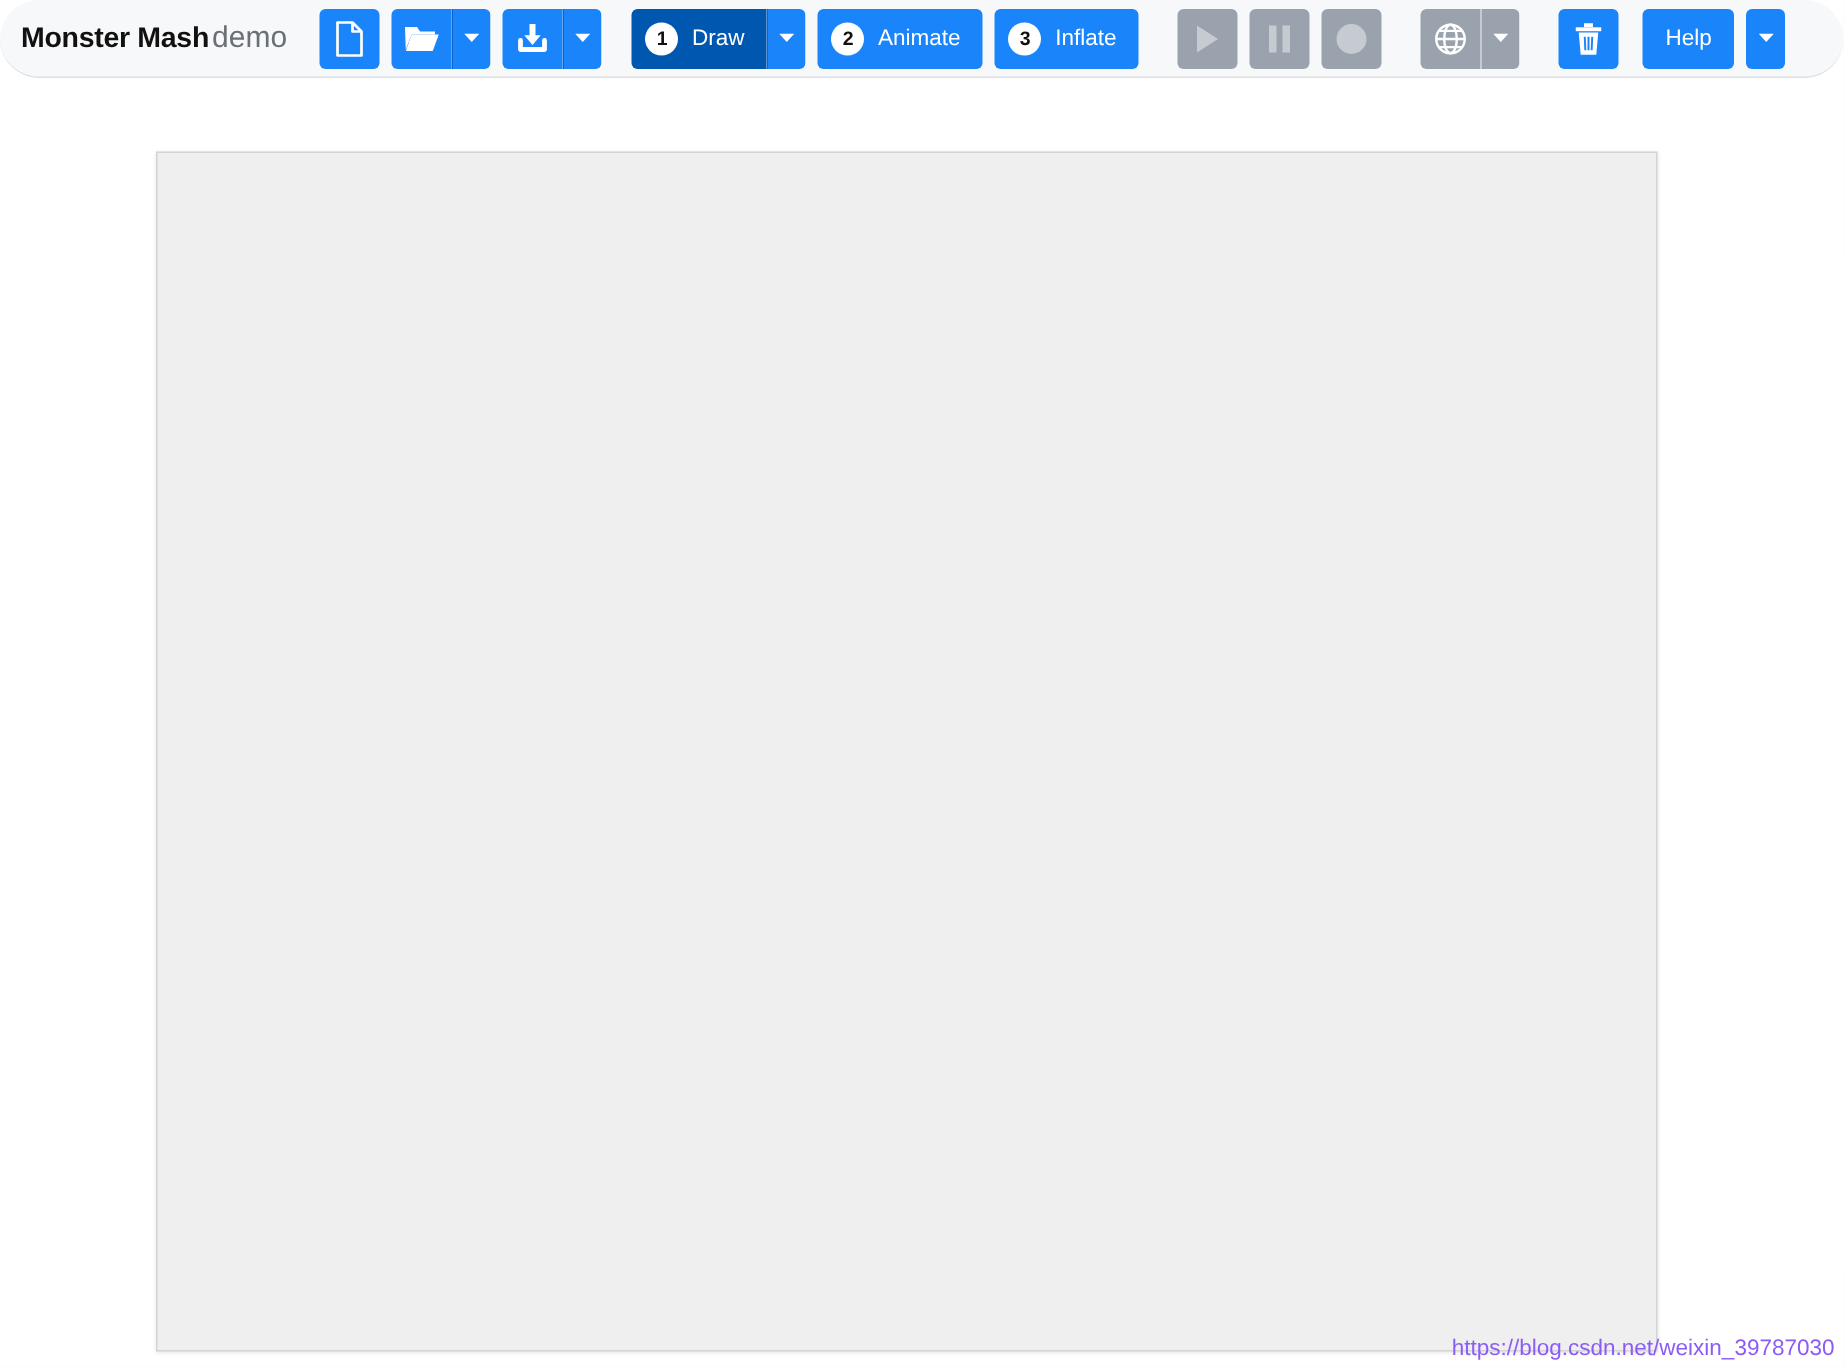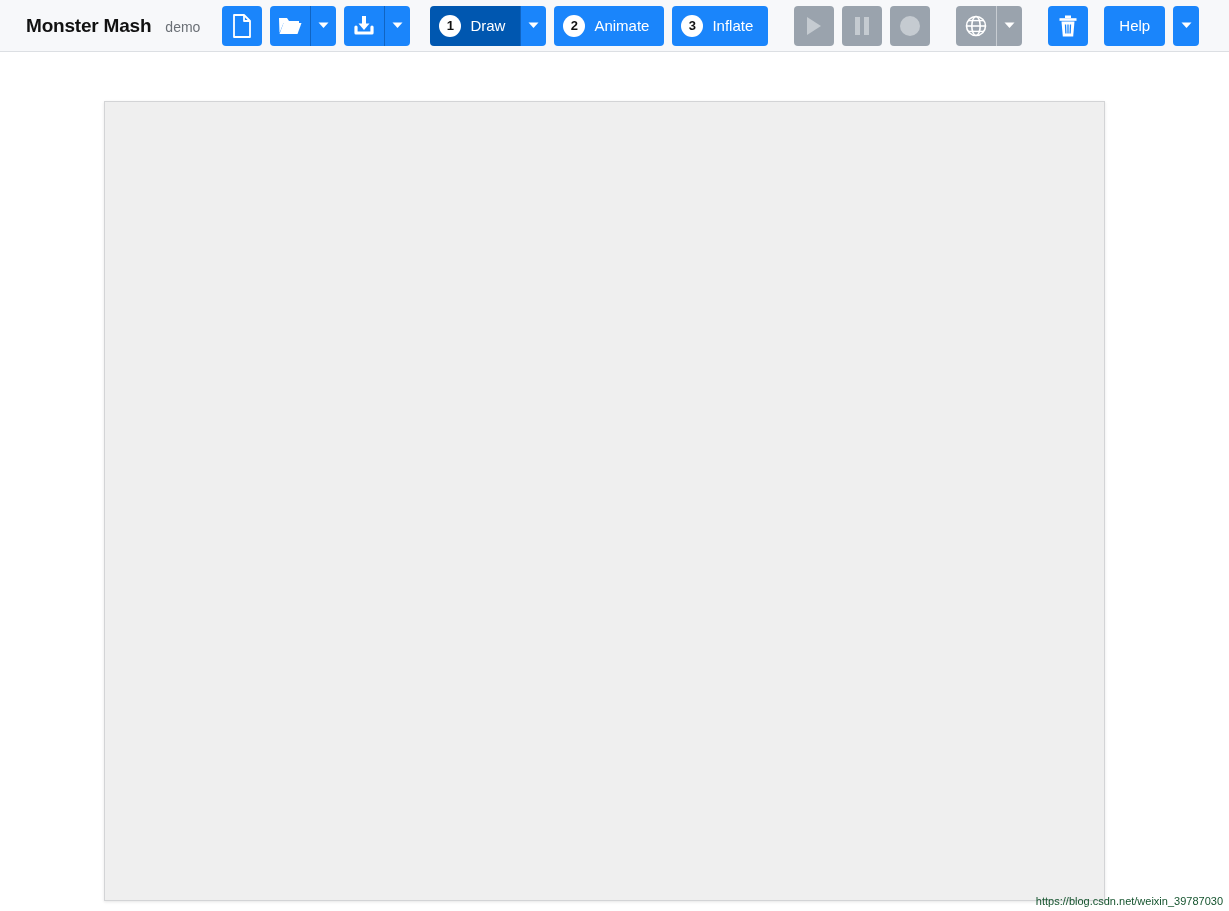--- a/index.html
+++ b/index.html
@@ -16,35 +16,36 @@
   
   .toolbar {
     position: absolute;
     left: 0; top: 0;
     width: 1229px;
     height: 52px;
     background: #f7f8fa;
     border-bottom: 1px solid #dcdfe3;
     display: flex;
     align-items: center;
-    padding-left: 26px;
+    padding-left: 14px;
+    border-radius: 26px;
   }
 
   .app-title {
     font-size: 19px;
     font-weight: bold;
     color: #111111;
     white-space: nowrap;
     letter-spacing: -0.2px;
   }
   .app-subtitle {
-    font-size: 14px;
+    font-size: 20px;
     font-weight: normal;
     color: #6b7076;
-    margin-left: 14px;
+    margin-left: 2px;
   }
 
   .tb-groups {
     display: flex;
     align-items: center;
     margin-left: 22px;
     gap: 12px;
   }
 
   .group {
@@ -126,22 +127,22 @@
     height: 100%;
     background: #efefef;
     border: 1px solid #d3d4d6;
     box-shadow: 0 1px 3px rgba(0,0,0,0.10);
   }
 
   .watermark {
     position: absolute;
     right: 6px;
     bottom: 4px;
-    font-size: 11px;
-    color: #14532d;
+    font-size: 15px;
+    color: #8b5cf6;
     white-space: nowrap;
     pointer-events: none;
     font-family: "Liberation Sans", sans-serif;
   }
 </style>
 </head>
 <body>
 
 <div class="toolbar">
 

